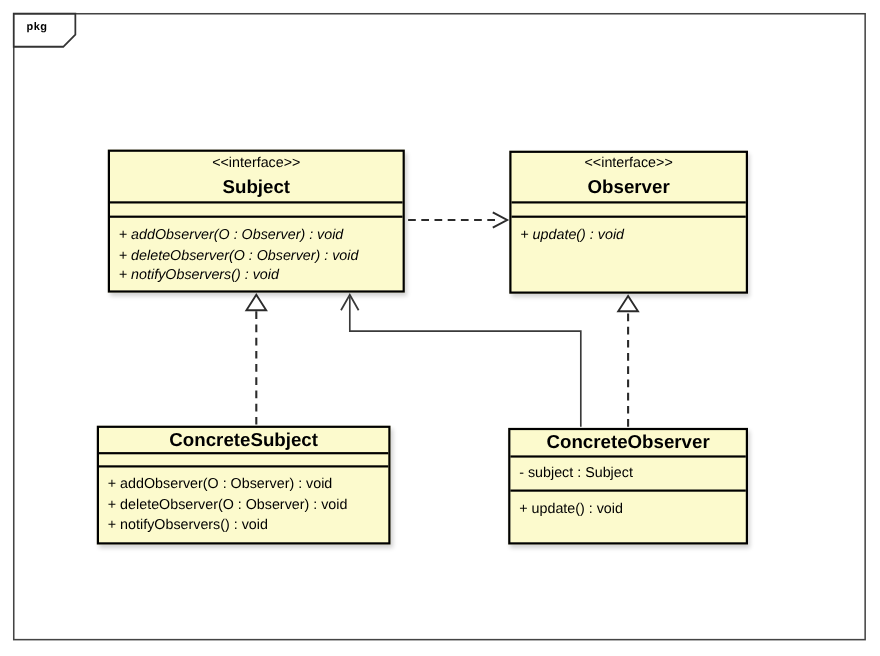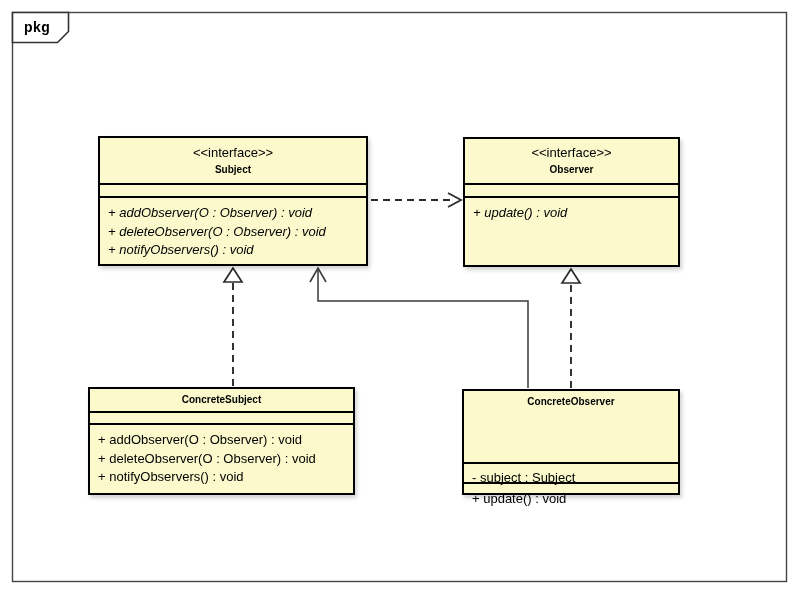--- a/index.html
+++ b/index.html
@@ -18,21 +18,21 @@
   
   #linework {
     position: absolute;
     left: 0; top: 0;
     width: 800px; height: 596px;
   }
   
   .frame-tab-label {
     position: absolute;
     left: 24px; top: 19px;
-    font-size: 14px;
+    font-size: 10px;
     font-weight: bold;
     letter-spacing: 0.5px;
   }
   
   .uml-class {
     position: absolute;
     background: #FCFACD;
     border: 2px solid #000;
     box-shadow: 2px 3px 4px rgba(0,0,0,0.18);
     display: flex;
@@ -41,21 +41,21 @@
   }
   .uml-header {
     display: flex;
     flex-direction: column;
     align-items: center;
     justify-content: center;
     line-height: 1.45;
     flex: 0 0 auto;
   }
   .uml-stereotype { font-size: 13px; text-align: center; }
-  .uml-name { font-size: 10px; font-weight: bold; }
+  .uml-name { font-size: 17px; font-weight: bold; }
   .uml-attrs {
     border-top: 2px solid #000;
     flex: 0 0 auto;
     padding: 5px 8px 0 8px;
     line-height: 18px;
   }
   .uml-attrs.empty { padding: 0; }
   .uml-methods {
     border-top: 2px solid #000;
     flex: 1 1 auto;
@@ -72,21 +72,21 @@
   #class-observer         { left: 463px; top: 137px; width: 217px; height: 130px; }
   #class-observer .uml-header { height: 44px; }
   #class-observer .uml-attrs  { height: 13px; }
 
   #class-concrete-subject { left: 88px; top: 387px; width: 267px; height: 108px; }
   #class-concrete-subject .uml-header { height: 22px; }
   #class-concrete-subject .uml-attrs  { height: 12px; }
 
   #class-concrete-observer{ left: 462px; top: 389px; width: 218px; height: 106px; }
   #class-concrete-observer .uml-header { height: 23px; text-align: center; }
-  #class-concrete-observer .uml-attrs  { height: 20px; margin-top: 48px; }
+  #class-concrete-observer .uml-attrs  { height: 31px; }
 </style>
 </head>
 <body>
 
 <div id="canvas">
 
   <svg id="linework" viewBox="0 0 800 596" xmlns="http://www.w3.org/2000/svg">
 
     <rect x="12.5" y="12.5" width="774" height="569" fill="none" stroke="#444444" stroke-width="1.4"></rect>
 

